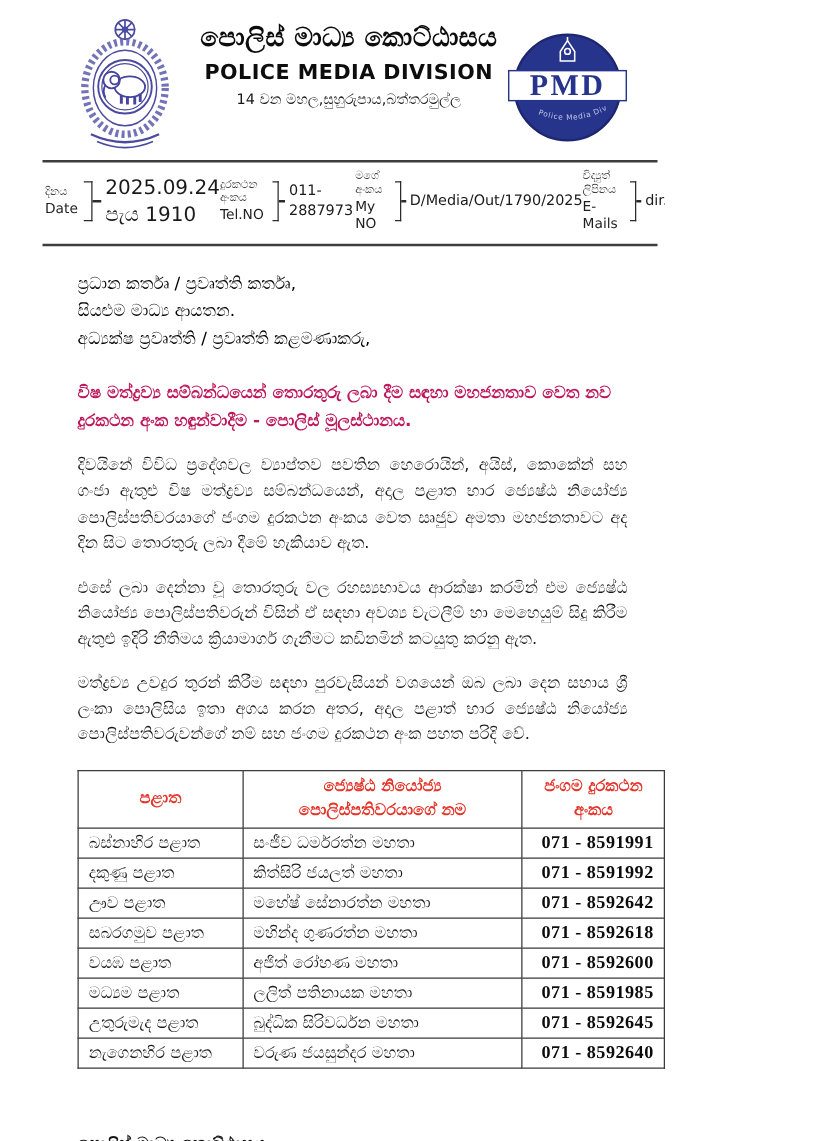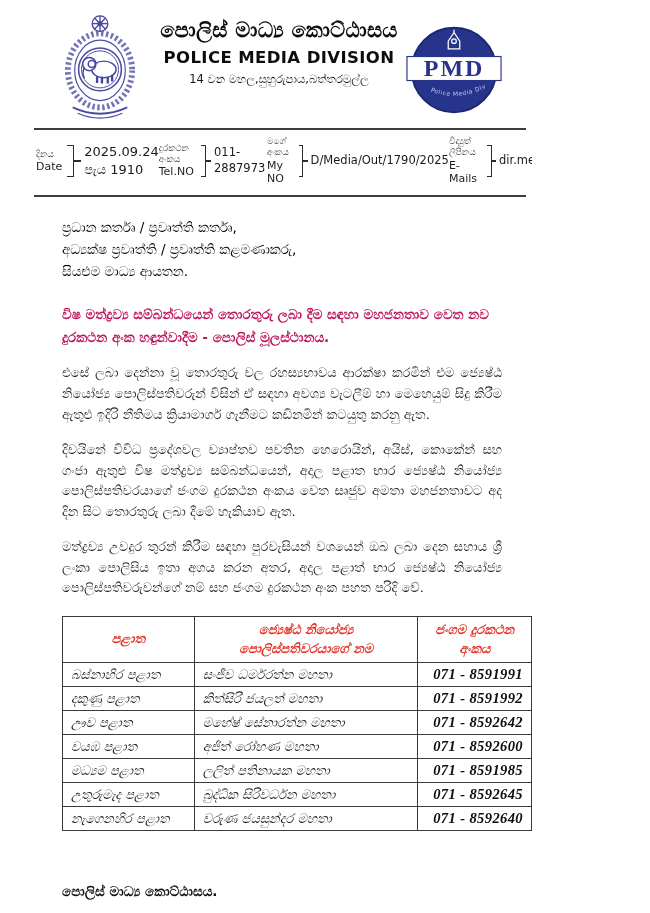--- a/index.html
+++ b/index.html
@@ -28,29 +28,29 @@
 
   
   .info-bar { display:flex; align-items:center; justify-content:space-between; padding:6px 14px 4px 36px; min-height:44px; }
   .info-group { display:flex; align-items:center; }
   .info-labels { text-align:left; line-height:1.25; }
   .lbl-si { font-size:9px; color:#3a3a3a; }
   .lbl-en { font-size:11px; color:#1e1e1e; }
   .bracket { width:7px; height:32px; border:1.6px solid #2c2c2c; border-left:none; margin-left:5px; }
   .dash { width:7px; height:1.6px; background:#2c2c2c; margin-right:3px; }
   .info-value { font-size:11.5px; color:#1a1a1a; line-height:1.35; }
-  .info-value.stack { font-size:13px; }
+  .info-value.stack { font-size:16px; }
 
   
   .recipient { margin:20px 30px 0 62px; font-weight:normal; font-size:13.5px; line-height:1.62; color:#000000; }
   .headline  { margin:20px 30px 0 62px; font-weight:bold; font-size:13.5px; line-height:1.7; color:#be185d; }
   .para { margin:15px 30px 0 62px; font-size:13px; line-height:1.58; text-align:justify; color:#1b1b1b; }
 
   
-  table.contact { border-collapse:collapse; margin:17px 0 0 62px; table-layout:fixed;font-style:italic; }
+  table.contact { border-collapse:collapse; margin:17px 0 0 62px; table-layout:fixed; }
   .contact th, .contact td { border:1.7px solid #3a3a3a; }
   .contact th { color:#e4352a; font-size:13px; font-weight:bold; text-align:center; padding:4px 2px; line-height:1.45; vertical-align:middle; }
   .contact td { font-size:13px; padding:2.5px 8px; height:24px; vertical-align:middle; }
   .col-province { width:146px; }
   .col-name     { width:253px; }
   .col-phone    { width:125px; }
   td.cell-phone { font-family:"Liberation Serif", serif; font-weight:bold; font-size:14.5px; text-align:right; letter-spacing:.4px; color:#0c0c0c; }
 
   .footer-line { margin:52px 30px 0 62px; font-weight:bold; font-size:13.5px; color:#141414; }
 </style>
@@ -166,28 +166,28 @@
       <div class="dash"></div>
       <div class="info-value">dir.media@media.gov.lk</div>
     </div>
 
   </div>
 
   <div class="rule rule-2"></div>
 
   <div class="recipient">
     <div>ප්‍රධාන කර්තෘ / ප්‍රවෘත්ති කර්තෘ,</div>
+    <div>සියළුම මාධ්‍ය ආයතන.</div>
     <div>අධ්‍යක්ෂ ප්‍රවෘත්ති / ප්‍රවෘත්ති කළමණාකරු,</div>
-    <div>සියළුම මාධ්‍ය ආයතන.</div>
   </div>
 
   <div class="headline">විෂ මත්ද්‍රව්‍ය සම්බන්ධයෙන් තොරතුරු ලබා දීම සඳහා මහජනතාව වෙත නව දුරකථන අංක හඳුන්වාදීම - පොලිස් මූලස්ථානය.</div>
 
+  <div class="para">දිවයිනේ විවිධ ප්‍රදේශවල ව්‍යාප්තව පවතින හෙරොයින්, අයිස්, කොකේන් සහ ගංජා ඇතුළු විෂ මත්ද්‍රව්‍ය සම්බන්ධයෙන්, අදාල පළාත භාර ජ්‍යෙෂ්ඨ නියෝජ්‍ය පොලිස්පතිවරයාගේ ජංගම දුරකථන අංකය වෙත සෘජුව අමතා මහජනතාවට අද දින සිට තොරතුරු ලබා දීමේ හැකියාව ඇත.</div>
   <div class="para">එසේ ලබා දෙන්නා වූ තොරතුරු වල රහස්‍යභාවය ආරක්ෂා කරමින් එම ජ්‍යෙෂ්ඨ නියෝජ්‍ය පොලිස්පතිවරුන් විසින් ඒ සඳහා අවශ්‍ය වැටලීම් හා මෙහෙයුම් සිදු කිරීම ඇතුළු ඉදිරි නීතිමය ක්‍රියාමාර්ග ගැනීමට කඩිනමින් කටයුතු කරනු ඇත.</div>
-  <div class="para">දිවයිනේ විවිධ ප්‍රදේශවල ව්‍යාප්තව පවතින හෙරොයින්, අයිස්, කොකේන් සහ ගංජා ඇතුළු විෂ මත්ද්‍රව්‍ය සම්බන්ධයෙන්, අදාල පළාත භාර ජ්‍යෙෂ්ඨ නියෝජ්‍ය පොලිස්පතිවරයාගේ ජංගම දුරකථන අංකය වෙත සෘජුව අමතා මහජනතාවට අද දින සිට තොරතුරු ලබා දීමේ හැකියාව ඇත.</div>
   <div class="para">මත්ද්‍රව්‍ය උවදුර තුරන් කිරීම සඳහා පුරවැසියන් වශයෙන් ඔබ ලබා දෙන සහාය ශ්‍රී ලංකා පොලිසිය ඉතා අගය කරන අතර, අදාල පළාත් භාර ජ්‍යෙෂ්ඨ නියෝජ්‍ය පොලිස්පතිවරුවන්ගේ නම් සහ ජංගම දුරකථන අංක පහත පරිදි වේ.</div>
 
   <table class="contact">
     <thead>
       <tr>
         <th class="col-province">පළාත</th>
         <th class="col-name">
           <div>ජ්‍යෙෂ්ඨ නියෝජ්‍ය</div>
           <div>පොලිස්පතිවරයාගේ නම</div>
         </th>
@@ -207,20 +207,25 @@
         <td>දකුණු පළාත</td>
         <td>කිත්සිරි ජයලත් මහතා</td>
         <td class="cell-phone">071 - 8591992</td>
       </tr>
       <tr>
         <td>ඌව පළාත</td>
         <td>මහේෂ් සේනාරත්න මහතා</td>
         <td class="cell-phone">071 - 8592642</td>
       </tr>
       <tr>
+        <td>සබරගමුව පළාත</td>
+        <td>මහින්ද ගුණරත්න මහතා</td>
+        <td class="cell-phone">071 - 8592618</td>
+      </tr>
+      <tr>
         <td>වයඹ පළාත</td>
         <td>අජිත් රෝහණ මහතා</td>
         <td class="cell-phone">071 - 8592600</td>
       </tr>
       <tr>
         <td>මධ්‍යම පළාත</td>
         <td>ලලිත් පතිනායක මහතා</td>
         <td class="cell-phone">071 - 8591985</td>
       </tr>
       <tr>

